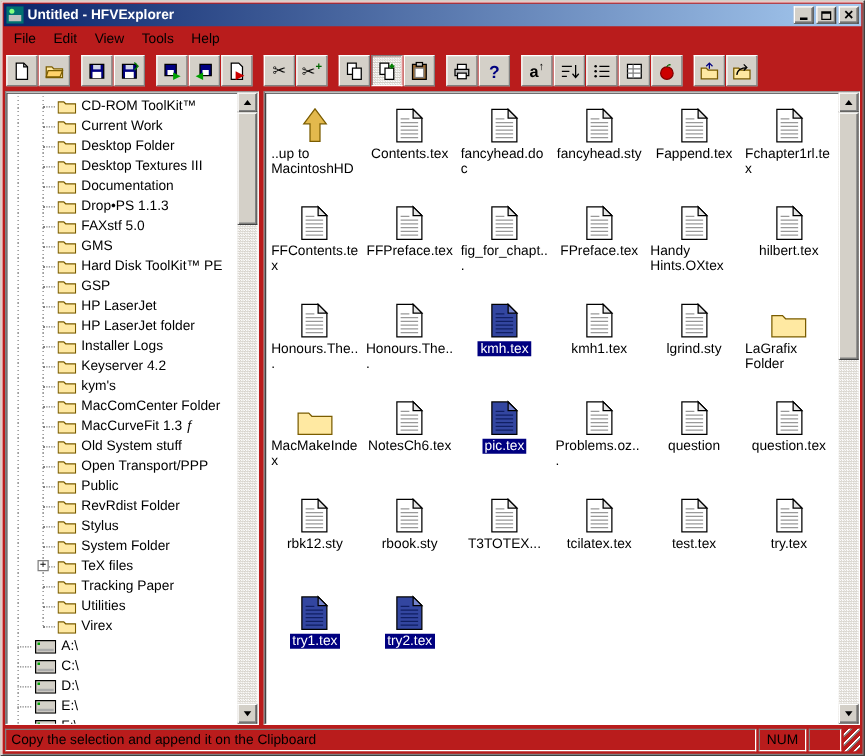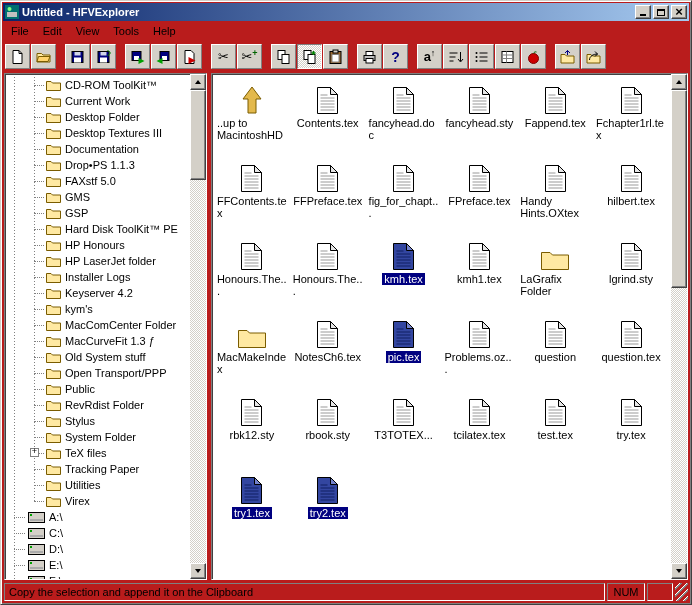--- a/index.html
+++ b/index.html
@@ -366,41 +366,41 @@
               <span class="tlabel">GMS</span>
             </div>
 
             <div class="trow">
 
               <span class="tficon">
                 <svg width="15" height="12" viewBox="0 0 15 12">
                   <path d="M0.5 2.5H5L6.5 4h8v7.5H0.5z" fill="#ffe9a2" stroke="#7a5c00"></path>
                 </svg>
               </span>
+              <span class="tlabel">Hard Disk ToolKit™ PE</span>
+            </div>
+
+            <div class="trow">
+
+              <span class="tficon">
+                <svg width="15" height="12" viewBox="0 0 15 12">
+                  <path d="M0.5 2.5H5L6.5 4h8v7.5H0.5z" fill="#ffe9a2" stroke="#7a5c00"></path>
+                </svg>
+              </span>
               <span class="tlabel">GSP</span>
             </div>
 
             <div class="trow">
 
               <span class="tficon">
                 <svg width="15" height="12" viewBox="0 0 15 12">
                   <path d="M0.5 2.5H5L6.5 4h8v7.5H0.5z" fill="#ffe9a2" stroke="#7a5c00"></path>
                 </svg>
               </span>
-              <span class="tlabel">Hard Disk ToolKit™ PE</span>
-            </div>
-
-            <div class="trow">
-
-              <span class="tficon">
-                <svg width="15" height="12" viewBox="0 0 15 12">
-                  <path d="M0.5 2.5H5L6.5 4h8v7.5H0.5z" fill="#ffe9a2" stroke="#7a5c00"></path>
-                </svg>
-              </span>
-              <span class="tlabel">HP Honours</span>
+              <span class="tlabel">HP LaserJet</span>
             </div>
 
             <div class="trow">
 
               <span class="tficon">
                 <svg width="15" height="12" viewBox="0 0 15 12">
                   <path d="M0.5 2.5H5L6.5 4h8v7.5H0.5z" fill="#ffe9a2" stroke="#7a5c00"></path>
                 </svg>
               </span>
               <span class="tlabel">HP LaserJet folder</span>
@@ -828,41 +828,41 @@
               <svg class="svg-doc" width="23" height="29" viewBox="0 0 23 29">
                 <path class="dpage" d="M1.5 1.5H14.5L21.5 8.5V27.5H1.5z" fill="#fff" stroke="#000"></path>
                 <path class="dfold" d="M14.5 1.5V8.5H21.5z" fill="#e6e6e6" stroke="#000"></path>
                 <path class="dlines" d="M4.5 9h7M4.5 12h14M4.5 15h14M4.5 18h14M4.5 21h14M4.5 24h14" stroke="#999" fill="none"></path>
               </svg>
 
             </span>
             <span class="flabel">kmh1.tex</span>
           </div>
 
+          <div class="fitem t-doc">
+            <span class="ficon">
+
+              <svg class="svg-doc" width="23" height="29" viewBox="0 0 23 29">
+                <path class="dpage" d="M1.5 1.5H14.5L21.5 8.5V27.5H1.5z" fill="#fff" stroke="#000"></path>
+                <path class="dfold" d="M14.5 1.5V8.5H21.5z" fill="#e6e6e6" stroke="#000"></path>
+                <path class="dlines" d="M4.5 9h7M4.5 12h14M4.5 15h14M4.5 18h14M4.5 21h14M4.5 24h14" stroke="#999" fill="none"></path>
+              </svg>
+
+            </span>
+            <span class="flabel">lgrind.sty</span>
+          </div>
+
           <div class="fitem t-folder">
             <span class="ficon">
 
               <svg class="svg-folder" width="30" height="23" viewBox="0 0 30 23">
                 <path d="M1.5 4.5H10l2.5 2.5h16v14.5H1.5z" fill="#ffe9a2" stroke="#7a5c00"></path>
               </svg>
             </span>
             <span class="flabel">LaGrafix Folder</span>
-          </div>
-
-          <div class="fitem t-doc">
-            <span class="ficon">
-
-              <svg class="svg-doc" width="23" height="29" viewBox="0 0 23 29">
-                <path class="dpage" d="M1.5 1.5H14.5L21.5 8.5V27.5H1.5z" fill="#fff" stroke="#000"></path>
-                <path class="dfold" d="M14.5 1.5V8.5H21.5z" fill="#e6e6e6" stroke="#000"></path>
-                <path class="dlines" d="M4.5 9h7M4.5 12h14M4.5 15h14M4.5 18h14M4.5 21h14M4.5 24h14" stroke="#999" fill="none"></path>
-              </svg>
-
-            </span>
-            <span class="flabel">lgrind.sty</span>
           </div>
 
           <div class="fitem t-folder">
             <span class="ficon">
 
               <svg class="svg-folder" width="30" height="23" viewBox="0 0 30 23">
                 <path d="M1.5 4.5H10l2.5 2.5h16v14.5H1.5z" fill="#ffe9a2" stroke="#7a5c00"></path>
               </svg>
             </span>
             <span class="flabel">MacMakeIndex</span>

